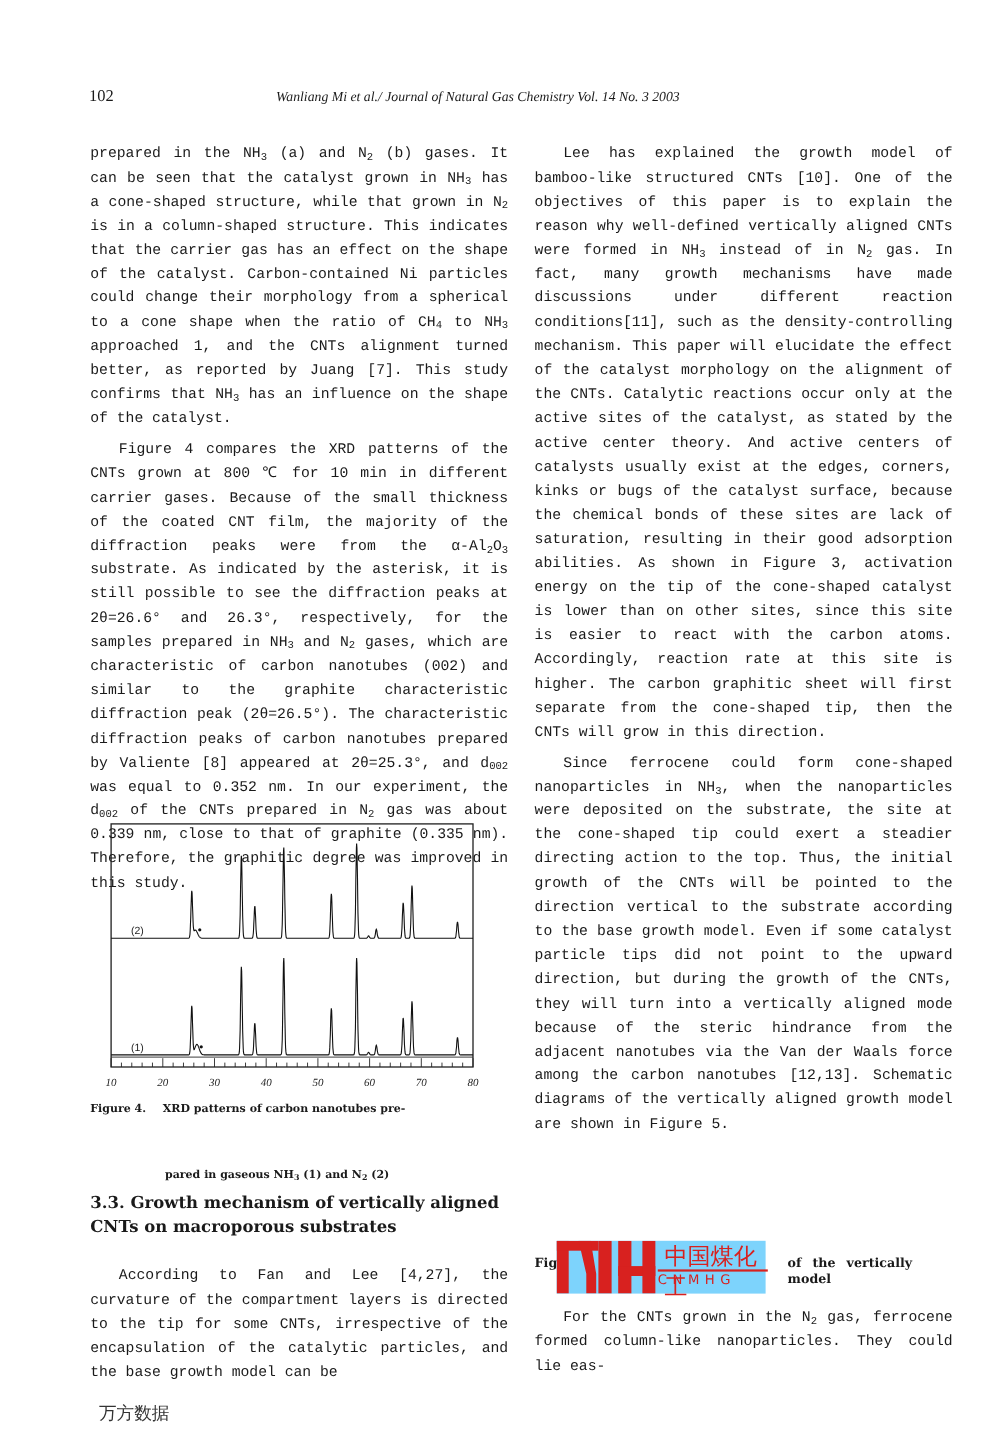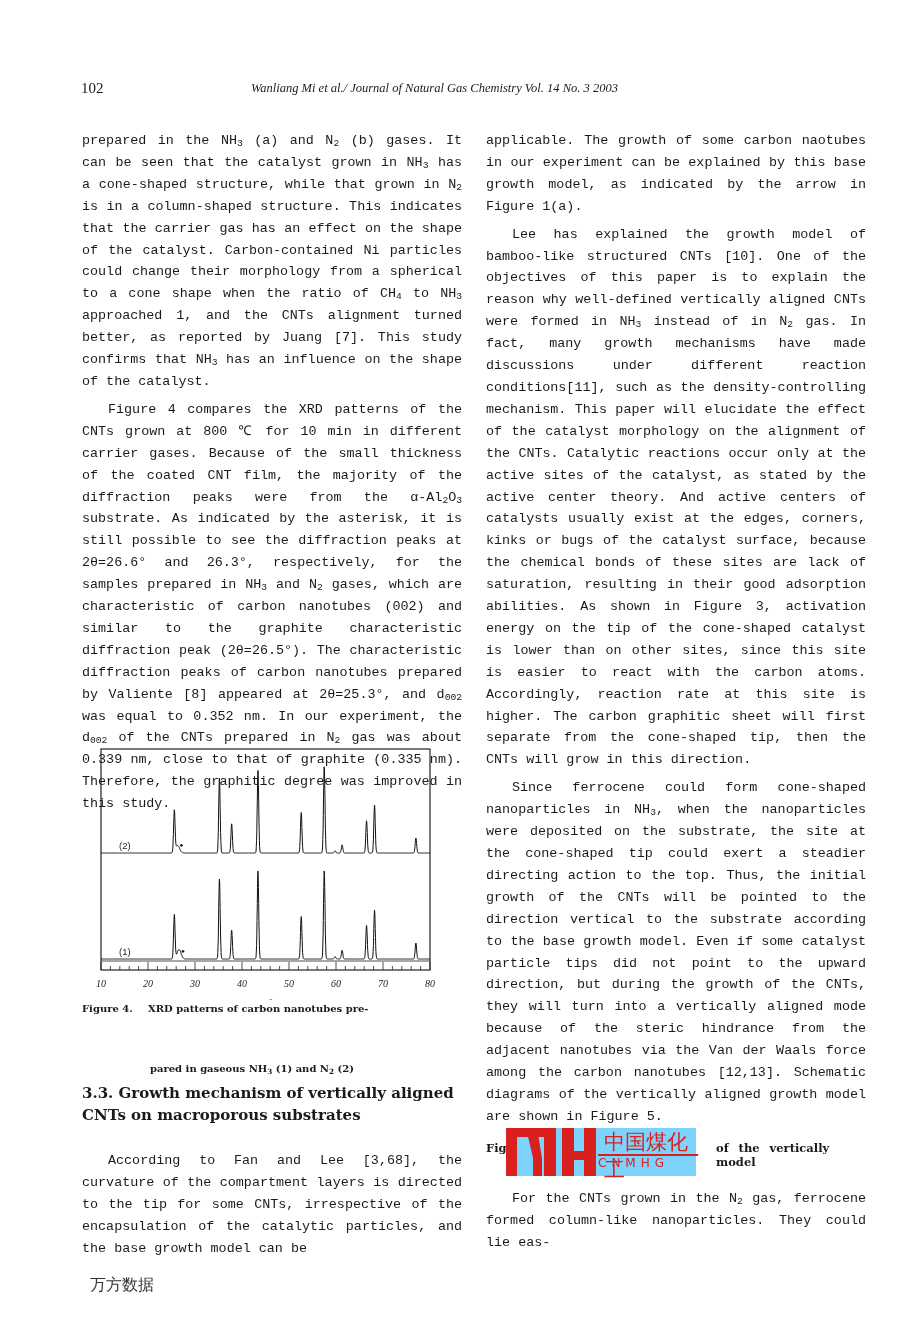--- a/index.html
+++ b/index.html
@@ -105,25 +105,24 @@
 </div>
 
 <div class="caption">
   <div><span class="lab">Figure 4.</span><span>XRD patterns of carbon nanotubes pre-</span></div>
   <div class="l2">pared in gaseous NH<sub>3</sub> (1) and N<sub>2</sub> (2)</div>
 </div>
 
 <div class="sect">3.3.  Growth mechanism of vertically aligned CNTs on macroporous substrates</div>
 
 <div class="col" id="left2">
-  <p class="ind">According to Fan and Lee [3,68], the curvature of the compartment layers is directed to the tip for some CNTs, irrespective of the encapsulation of the catalytic particles, and the base growth model can be</p>
+  <p class="ind">According to Fan and Lee [4,27], the curvature of the compartment layers is directed to the tip for some CNTs, irrespective of the encapsulation of the catalytic particles, and the base growth model can be</p>
 </div>
 
 <div class="col" id="right1">
-  <p>applicable.  The growth of some carbon naotubes in our experiment can be explained by this base growth model, as indicated by the arrow in Figure 1(a).</p>
   <p class="ind">Lee has explained the growth model of bamboo-like structured CNTs [10].  One of the objectives of this paper is to explain the reason why well-defined vertically aligned CNTs were formed in NH<sub>3</sub> instead of in N<sub>2</sub> gas.  In fact, many growth mechanisms have made discussions under different reaction conditions[11], such as the density-controlling mechanism. This paper will elucidate the effect of the catalyst morphology on the alignment of the CNTs.  Catalytic reactions occur only at the active sites of the catalyst, as stated by the active center theory. And active centers of catalysts usually exist at the edges, corners, kinks or bugs of the catalyst surface, because the chemical bonds of these sites are lack of saturation, resulting in their good adsorption abilities.  As shown in Figure 3, activation energy on the tip of the cone-shaped catalyst is lower than on other sites, since this site is easier to react with the carbon atoms.  Accordingly, reaction rate at this site is higher.  The carbon graphitic sheet will first separate from the cone-shaped tip, then the CNTs will grow in this direction.</p>
   <p class="ind">Since ferrocene could form cone-shaped nanoparticles in NH<sub>3</sub>, when the nanoparticles were deposited on the substrate, the site at the cone-shaped tip could exert a steadier directing action to the top.  Thus, the initial growth of the CNTs will be pointed to the direction vertical to the substrate according to the base growth model.  Even if some catalyst particle tips did not point to the upward direction, but during the growth of the CNTs, they will turn into a vertically aligned mode because of the steric hindrance from the adjacent nanotubes via the Van der Waals force among the carbon nanotubes [12,13].  Schematic diagrams of the vertically aligned growth model are shown in Figure 5.</p>
 </div>
 
 <div class="fig5cap">
   <span class="a">Fig</span>
   <span class="b">of the vertically</span>
   <span class="c">model</span>
 </div>
 

